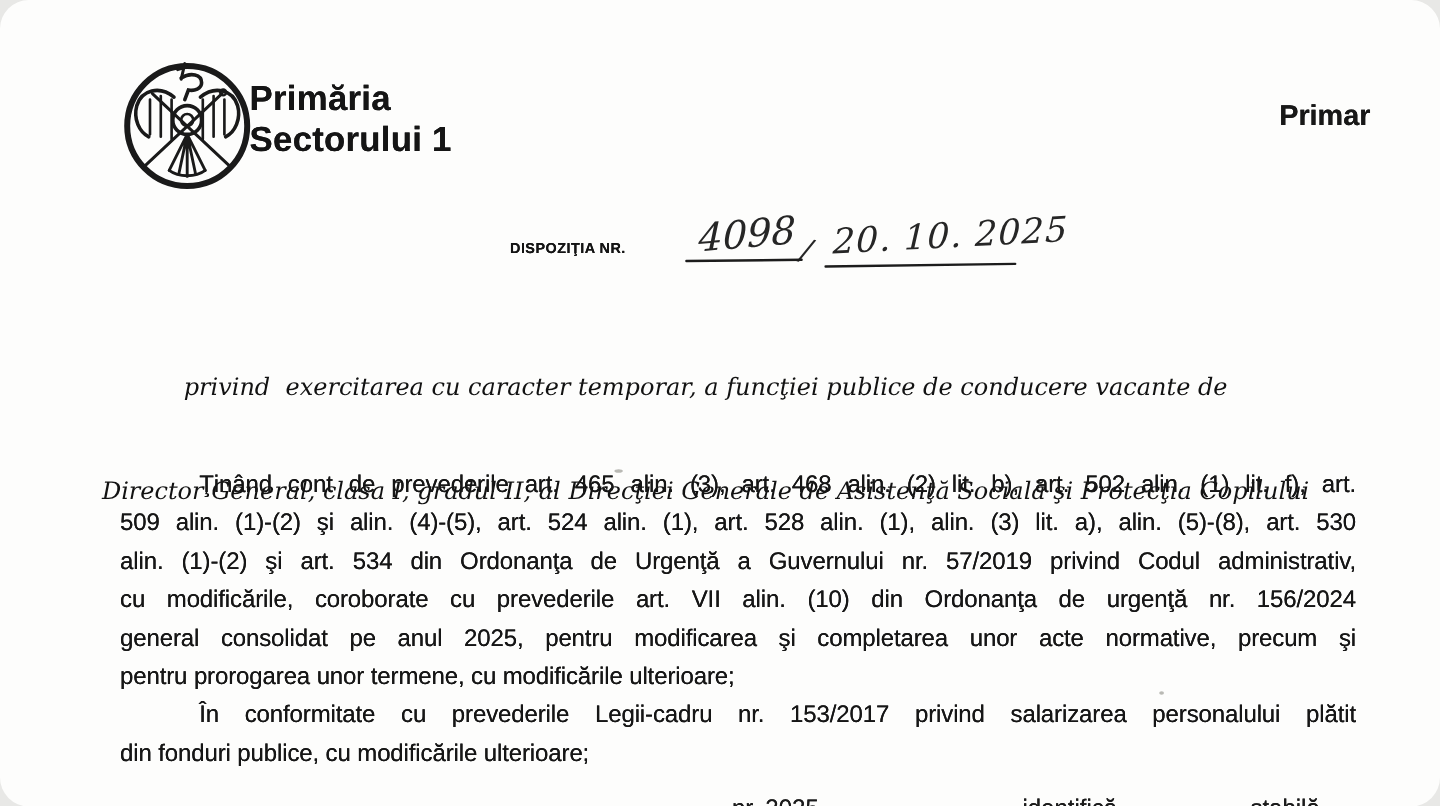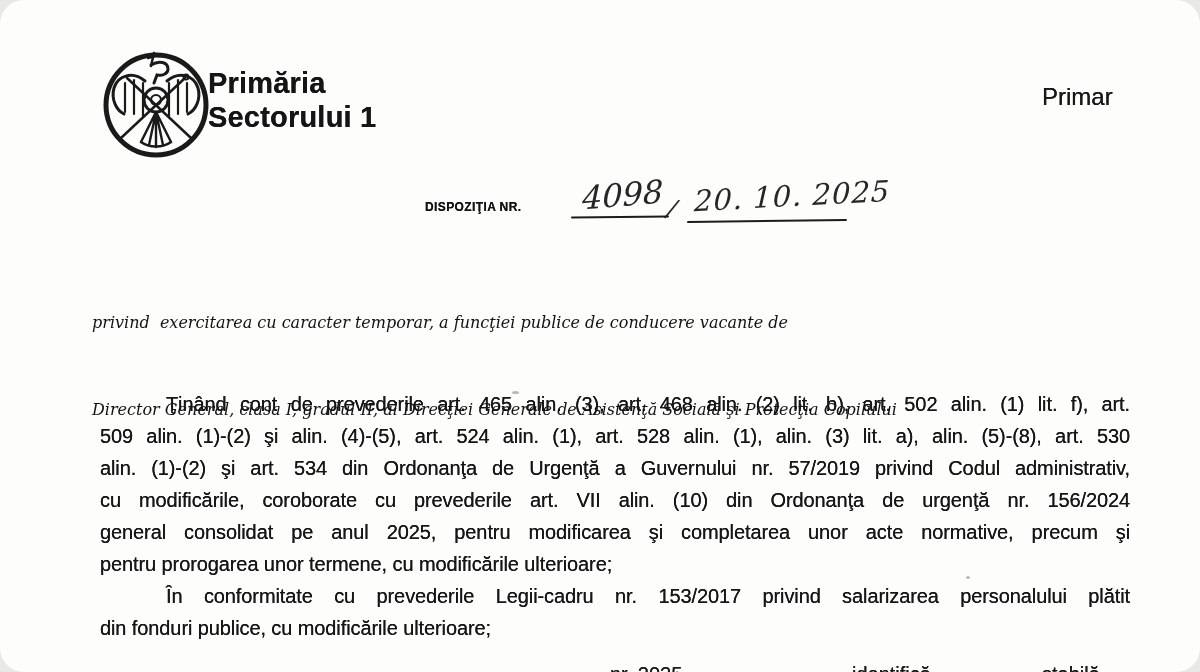--- a/index.html
+++ b/index.html
@@ -15,22 +15,22 @@
   }
   
   .logo{position:absolute;left:101px;top:50px;width:110px;height:110px;}
   .org-name{
     position:absolute;left:208px;top:66px;
     font-weight:bold;font-size:29px;line-height:34px;
     letter-spacing:0.2px;color:#151515;
     text-shadow:0 0 0.5px #151515;
   }
   .primar{
-    position:absolute;left:1042px;top:83px;
-    font-weight:normal;font-size:24px;color:#181818;
+    position:absolute;left:1066px;top:83px;
+    font-weight:bold;font-size:24px;color:#181818;
     text-shadow:0 0 0.4px #181818;
   }
   
   .disp-label{
     position:absolute;left:425px;top:200px;
     font-weight:bold;font-size:12px;letter-spacing:0.4px;color:#141414;
     text-shadow:0 0 0.4px #141414;
   }
   .hw{
     position:absolute;
@@ -39,24 +39,24 @@
     white-space:nowrap;
   }
   .hw-number{left:582px;top:176px;font-size:32px;transform:rotate(-5deg) skewX(-6deg);}
   .hw-sep{left:668px;top:194px;font-size:25px;transform:rotate(12deg);}
   .hw-date{left:694px;top:179px;font-size:29px;letter-spacing:1px;transform:rotate(-3deg) skewX(-5deg);}
   .uline{position:absolute;height:2px;background:#1c1c1c;border-radius:1px;}
   .uline-1{left:571px;top:216px;width:98px;transform:rotate(-0.6deg);}
   .uline-2{left:687px;top:220px;width:160px;transform:rotate(-0.8deg);}
   
   .subtitle{
-    position:absolute;left:92px;top:250px;width:1040px;
+    position:absolute;left:68px;top:250px;width:1040px;
     font-family:"DejaVu Serif", serif;
-    font-style:italic;font-size:16px;line-height:29px;
-    color:#121212;
+    font-style:italic;font-size:20px;line-height:29px;
+    text-align:center;color:#121212;
     white-space:pre-wrap;
   }
   .subtitle .name{font-family:"Liberation Sans", sans-serif;font-weight:bold;}
   
   .body-text{
     position:absolute;left:100px;top:388px;width:1030px;
     font-size:20px;color:#161616;
     text-shadow:0 0 0.45px #161616;
     letter-spacing:-0.1px;
   }

